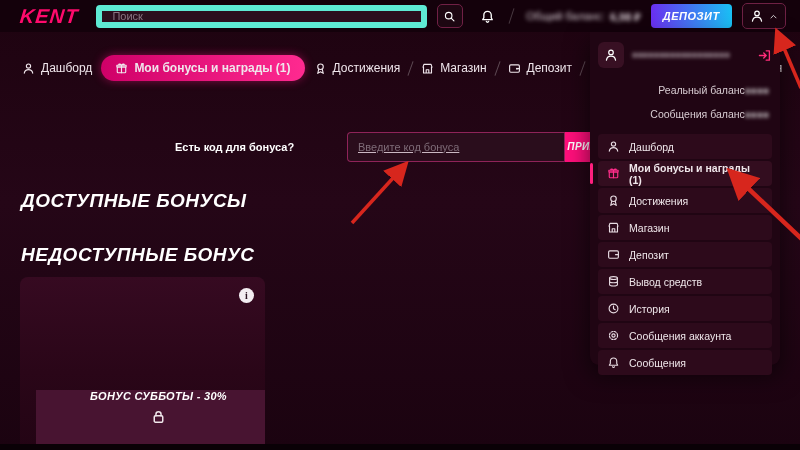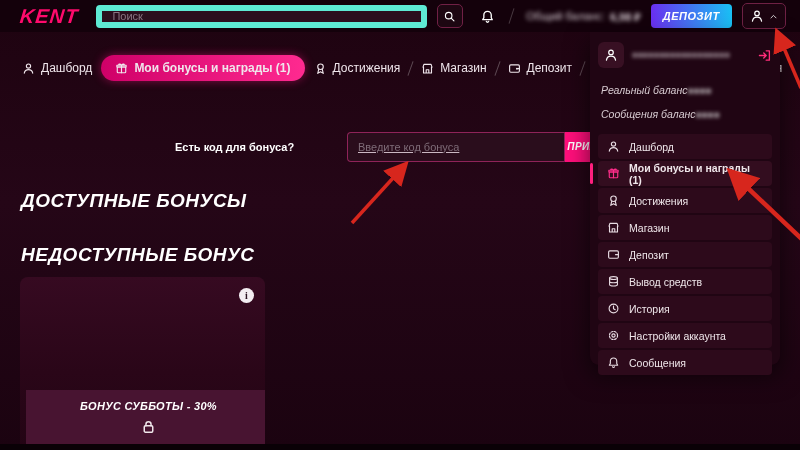--- a/index.html
+++ b/index.html
@@ -77,42 +77,42 @@
     position:absolute; left:20px; top:277px; width:245px; height:173px;
     background:linear-gradient(180deg,#360a21 0%,#2a0618 55%,#230414 100%);
     border-radius:8px 8px 0 0; overflow:hidden;
   }
   .info-icon {
     position:absolute; top:11px; right:11px; width:15px; height:15px; border-radius:50%;
     background:#f3edf1; color:#2a1220; font-size:10px; font-weight:bold; font-family:"Liberation Serif",serif;
     display:flex; align-items:center; justify-content:center; cursor:pointer;
   }
   .card-overlay {
-    position:absolute; left:6px; bottom:0; width:100%; height:60px;
-    background:#481431; display:flex; flex-direction:column; align-items:center; padding-top:10px; gap:6px;
+    position:absolute; left:16px; bottom:0; width:100%; height:60px;
+    background:#481431; display:flex; flex-direction:column; align-items:center; gap:6px;
   }
   .card-title { font-size:11px; font-weight:bold; font-style:italic; color:#fff; letter-spacing:.3px; }
   .lock { color:#efe6ea; }
 
   .bottom-strip { position:absolute; left:0; bottom:0; width:800px; height:6px; background:#0a0106; z-index:6; }
 
   
   .panel {
     position:absolute; left:590px; top:32px; width:190px; height:333px;
     background:#200513; border-radius:0 0 9px 9px; z-index:40;
     box-shadow:0 10px 24px rgba(0,0,0,.6); padding:10px 8px 8px 8px;
   }
   .panel-header { display:flex; align-items:center; gap:8px; margin-bottom:10px; }
   .avatar {
     width:26px; height:26px; border-radius:6px; background:#381023; color:#fff;
     display:flex; align-items:center; justify-content:center; flex:0 0 auto;
   }
   .email { font-size:9px; color:#e9dde4; width:106px; overflow:hidden; white-space:nowrap; }
   .logout { margin-left:auto; color:#ff2d7a; cursor:pointer; display:flex; }
-  .bal-row { display:flex; justify-content:flex-start; align-items:center; padding:0 3px; height:24px;font-style:italic; }
+  .bal-row { display:flex; justify-content:flex-end; align-items:center; padding:0 3px; height:24px; }
   .bal-label { font-size:10.5px; color:#d8ccd2; }
   .bal-value { font-size:10px; color:#fff; font-weight:bold; }
   .menu { margin-top:8px; display:flex; flex-direction:column; gap:2px; }
   .menu-item {
     height:25px; background:#2d0a1b; border-radius:4px; display:flex; align-items:center; gap:9px;
     padding:0 9px; color:#efe6ea; font-size:10.5px; cursor:pointer; position:relative;
   }
   .menu-item .mi-icon { color:#e9dde4; display:flex; }
   .menu-item.active { background:#330d1f; font-weight:bold; }
   .menu-item.active::before {
@@ -350,21 +350,21 @@
         </span>
       <span>История</span>
     </div>
     <div class="menu-item">
       <span class="mi-icon">
           <svg class="ic" width="13" height="13" viewBox="0 0 16 16">
             <circle cx="8" cy="8" r="2"></circle>
             <circle cx="8" cy="8" r="5" stroke-dasharray="2.3 1.7"></circle>
           </svg>
         </span>
-      <span>Настройки аккаунта</span>
+      <span>Сообщения аккаунта</span>
     </div>
     <div class="menu-item">
       <span class="mi-icon">
           <svg class="ic" width="13" height="13" viewBox="0 0 16 16">
             <path d="M8 2.5c-2.4 0-3.9 1.7-3.9 3.9v2.9L2.9 11.4h10.2L12 9.3V6.4C12 4.2 10.4 2.5 8 2.5z"></path>
             <path d="M6.8 13.3a1.3 1.3 0 0 0 2.4 0"></path>
           </svg>
         </span>
       <span>Сообщения</span>
     </div>

